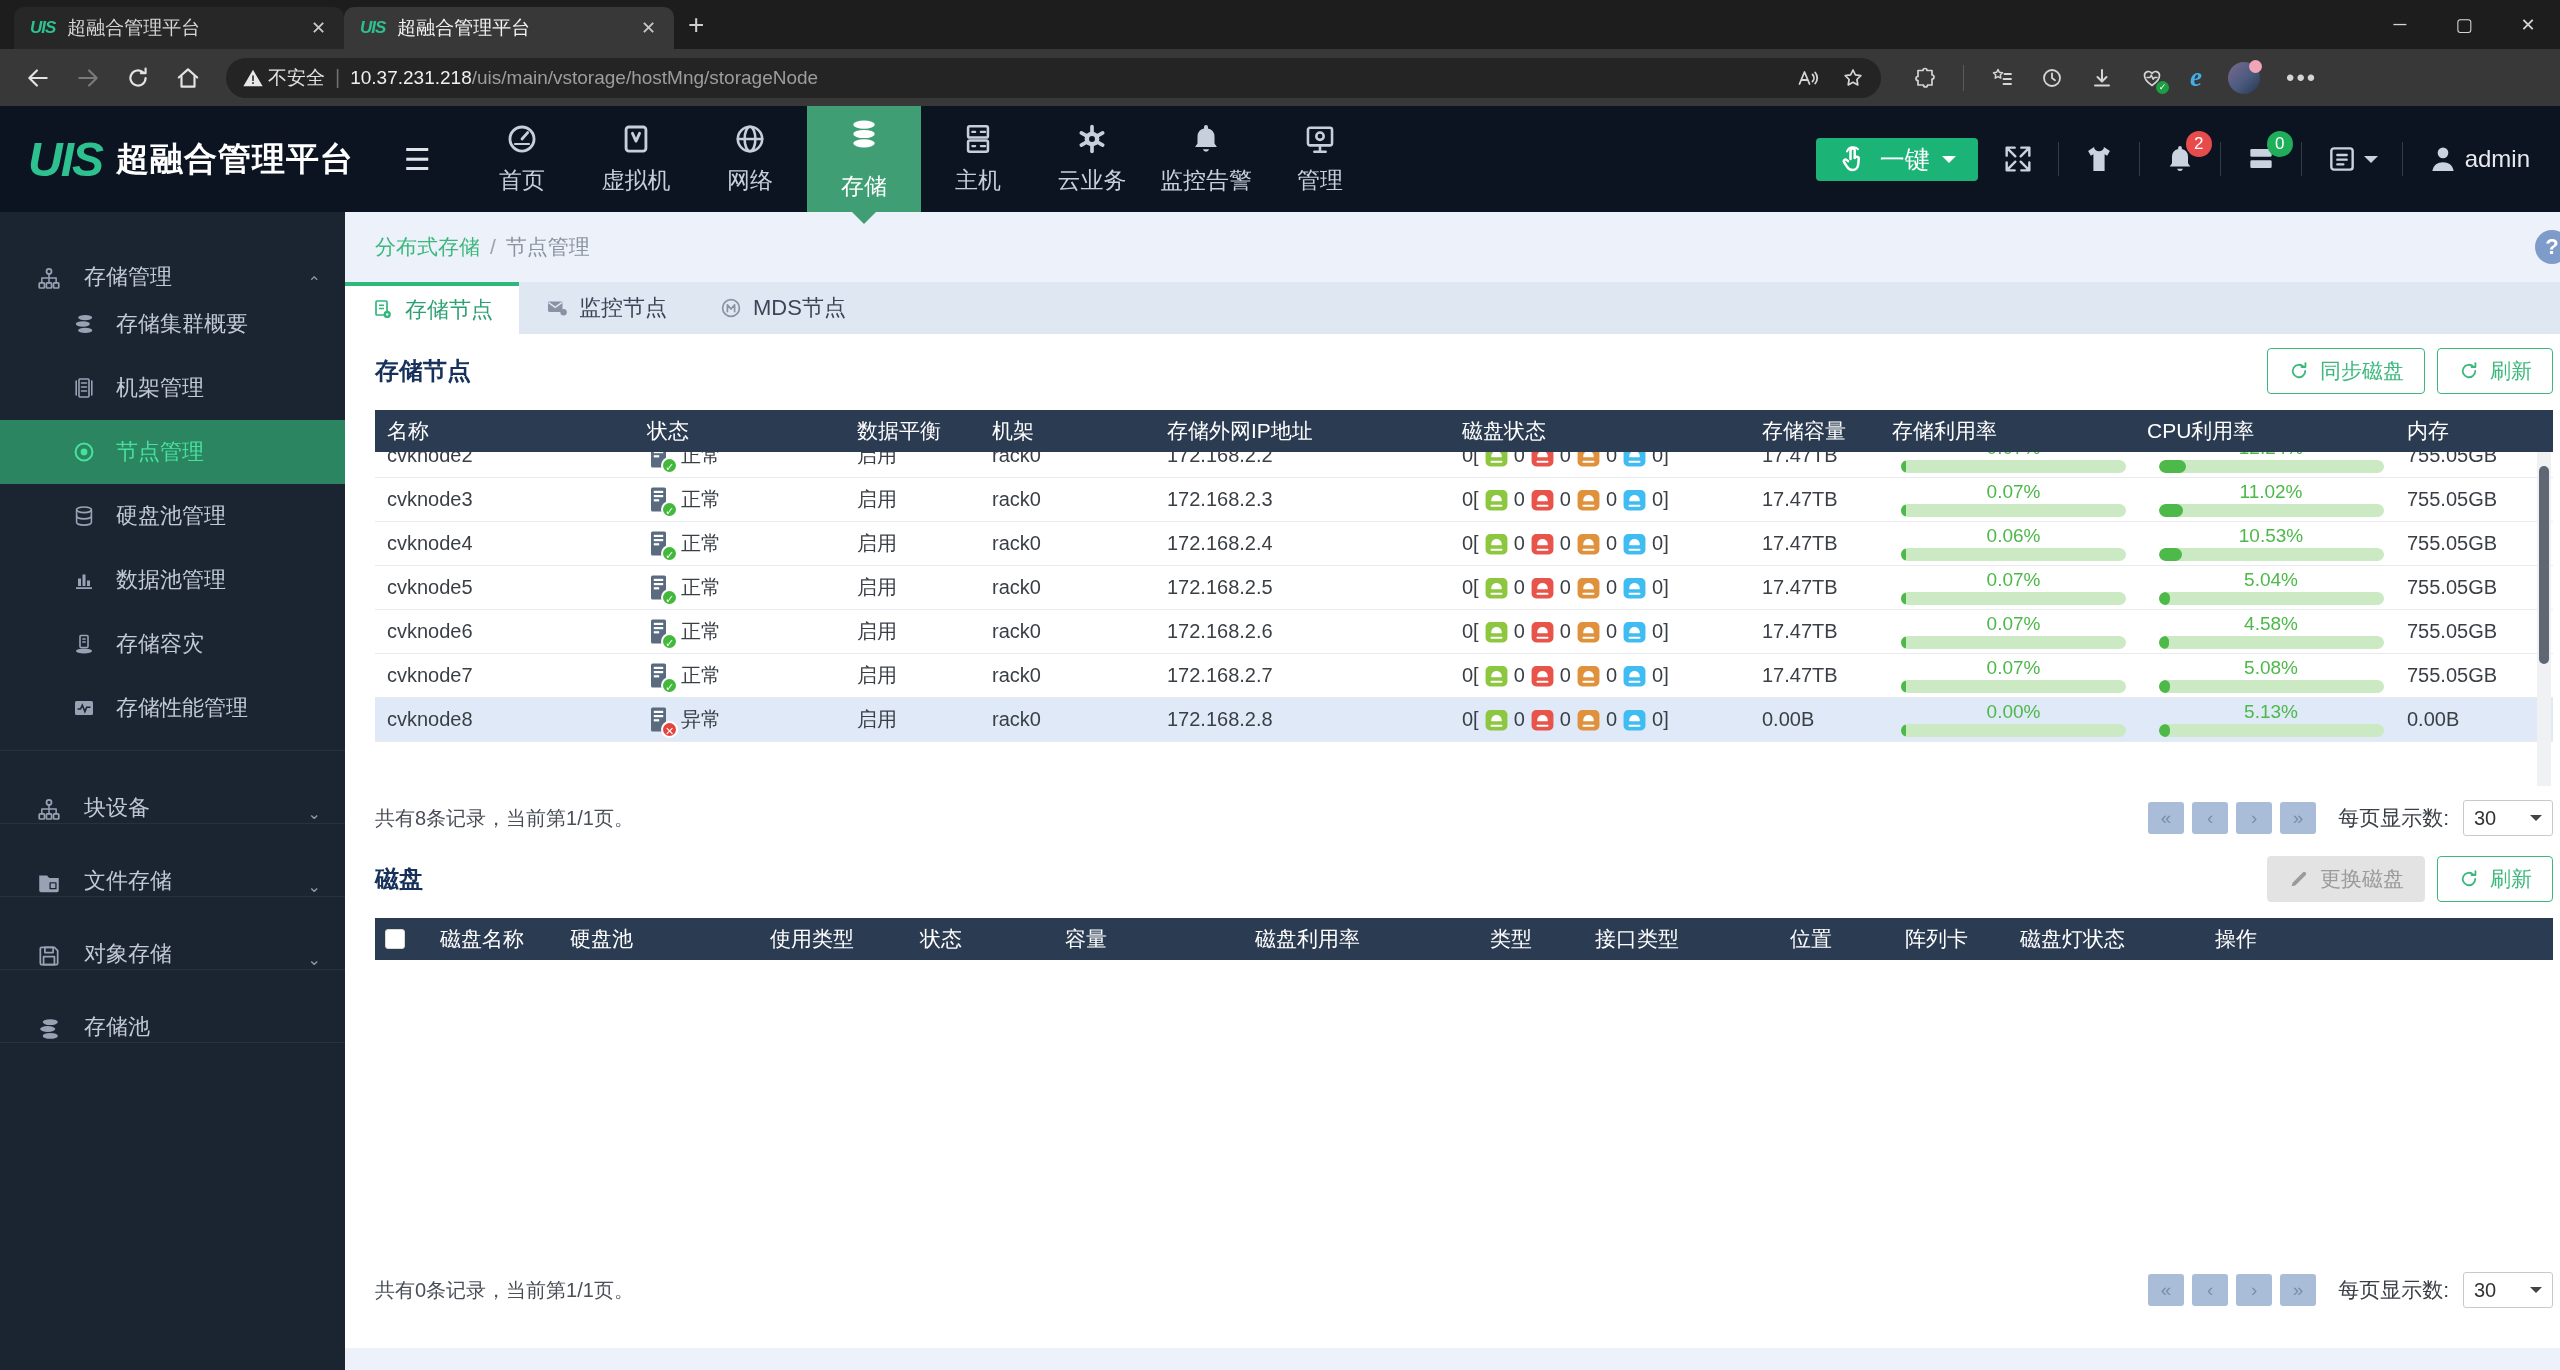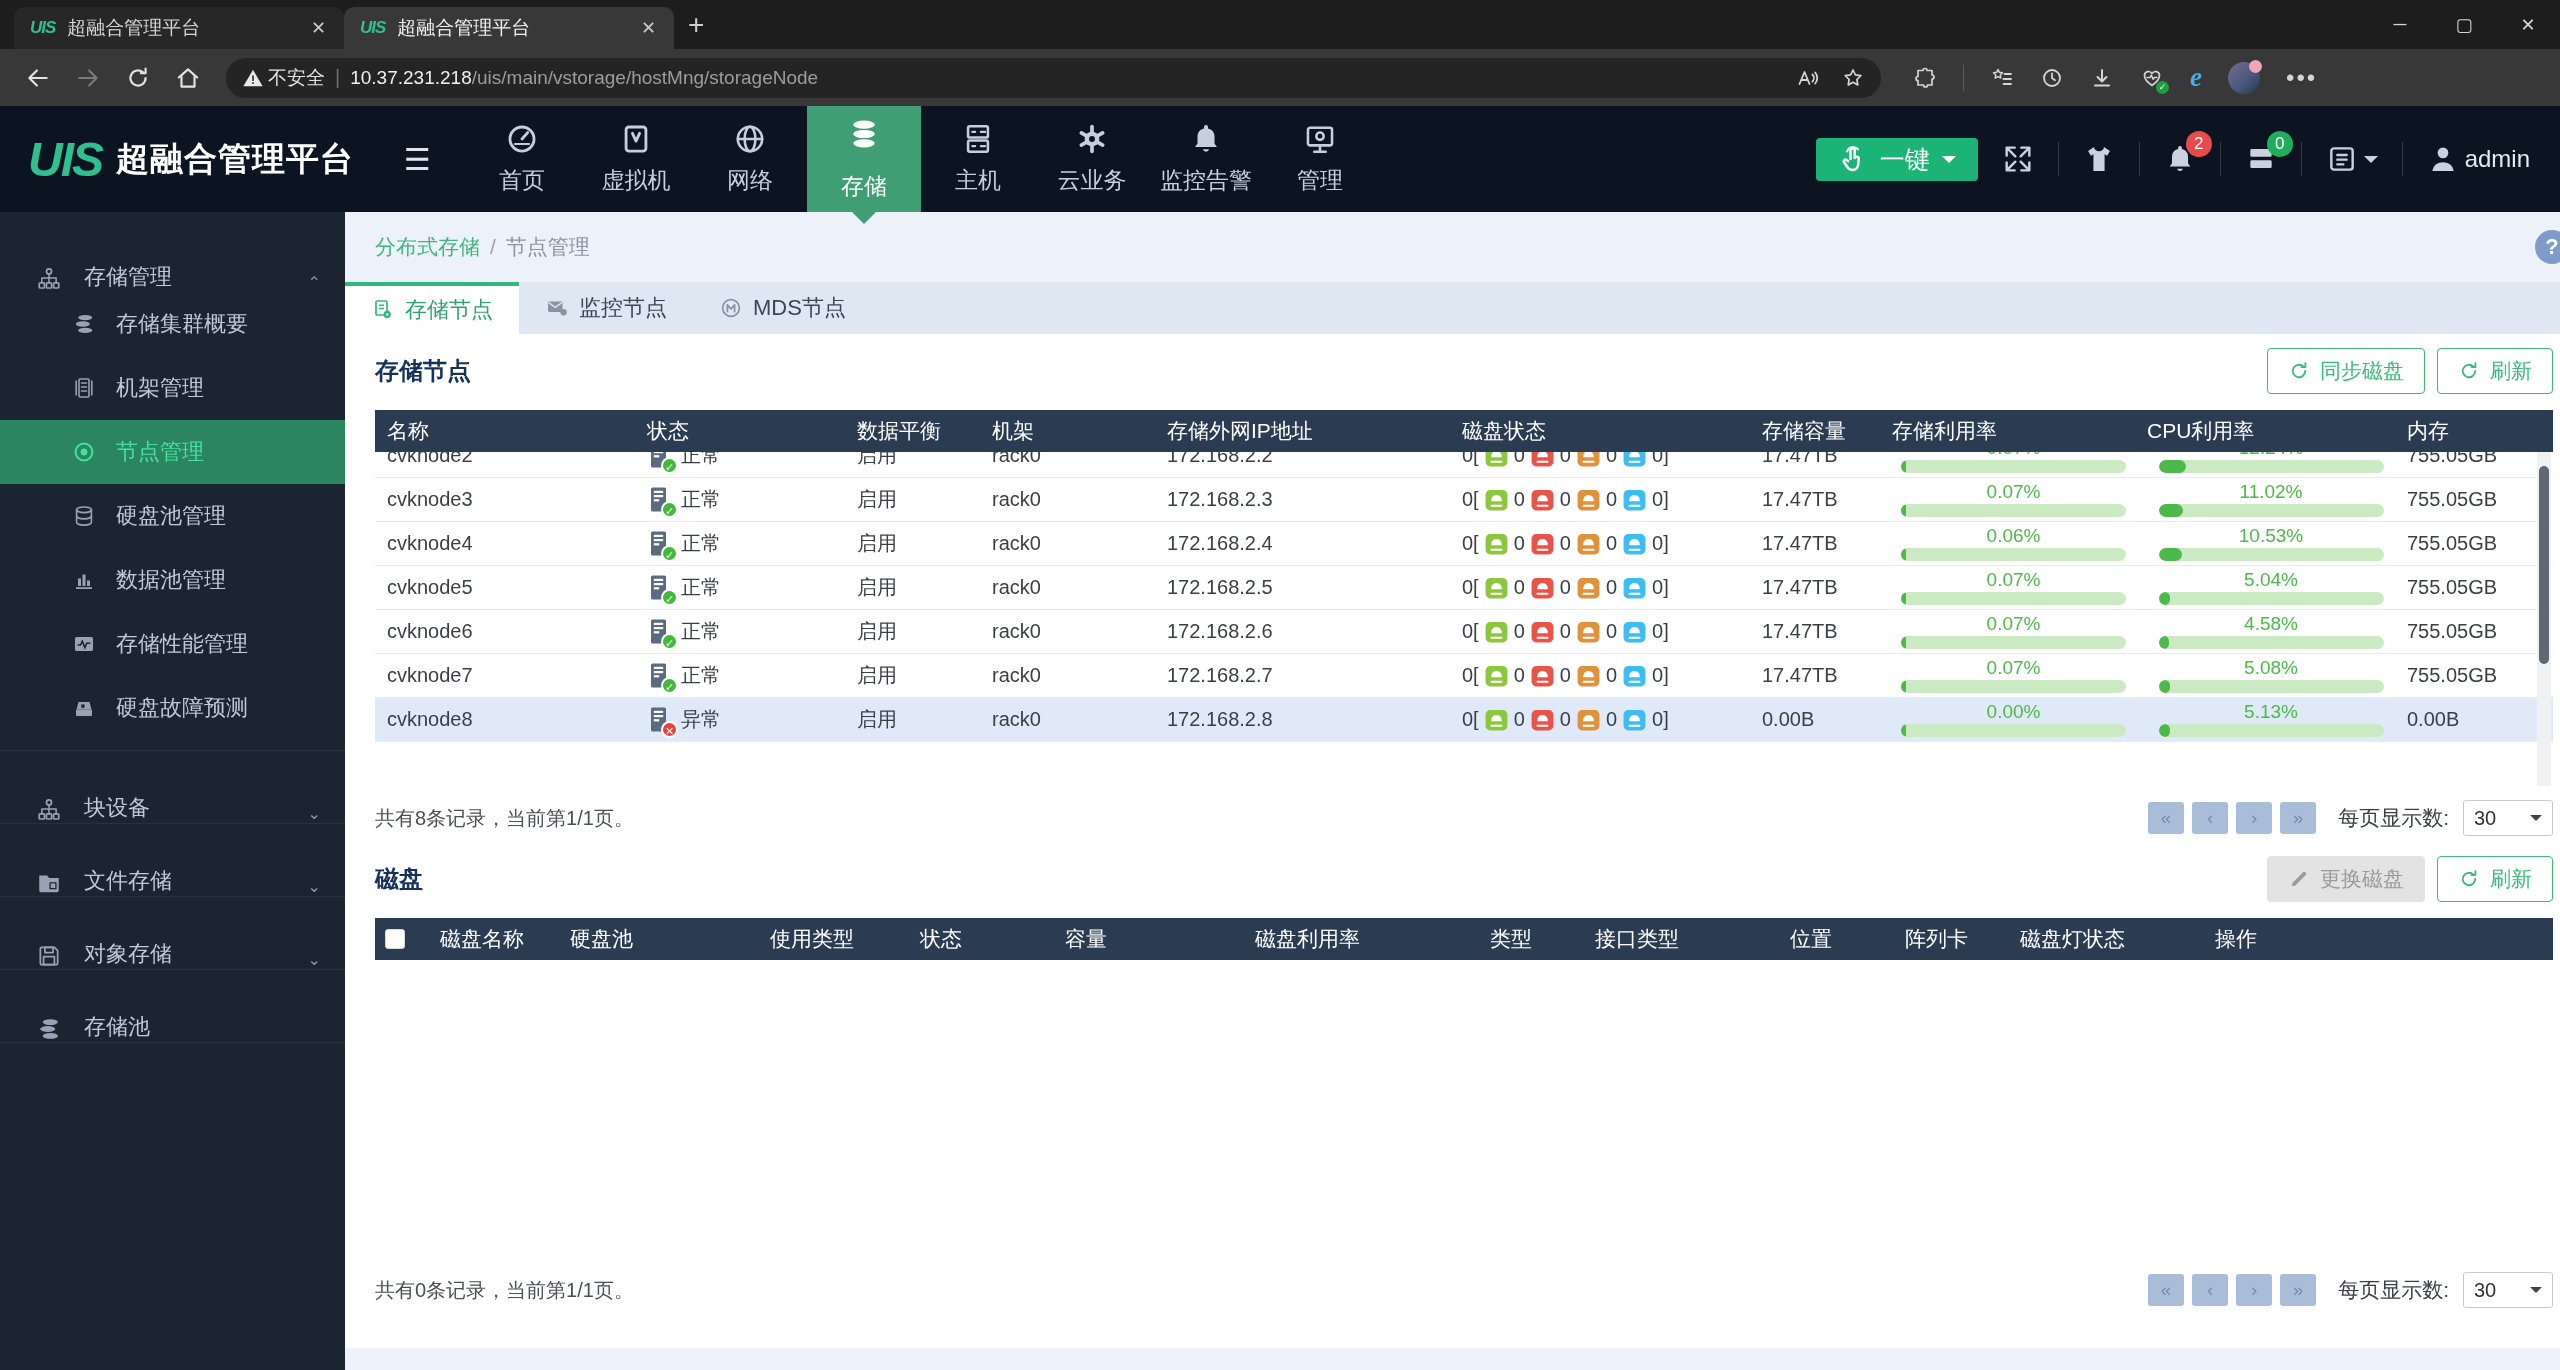--- a/index.html
+++ b/index.html
@@ -472,35 +472,35 @@
                 <rect x="6" y="10.5" width="3" height="7.5"></rect>
                 <rect x="10.5" y="6.5" width="3" height="11.5"></rect>
                 <rect x="15" y="12.5" width="3" height="5.5"></rect>
               </svg>
             </span>
             <span>数据池管理</span>
           </div>
           <div class="sitem">
             <span>
               <svg viewBox="0 0 24 24">
+                <rect x="8" y="3.5" width="8" height="12" rx="1" fill="none" stroke="currentColor" stroke-width="1.6"></rect>
+                <path d="M10.3 7h3.4M10.3 10h3.4" stroke="currentColor" stroke-width="1.4"></path>
+                <ellipse cx="12" cy="19" rx="8" ry="2.6" fill="currentColor"></ellipse>
+              </svg>
+            </span>
+            <span>存储容灾</span>
+          </div>
+          <div class="sitem">
+            <span>
+              <svg viewBox="0 0 24 24">
                 <rect x="3" y="5" width="18" height="14" rx="1.6" fill="currentColor"></rect>
                 <path d="M5.5 13h3l1.8-3.8 2.6 6.4 1.8-4.4h3.8" fill="none" stroke="#1B2531" stroke-width="1.6"></path>
               </svg>
             </span>
             <span>存储性能管理</span>
-          </div>
-          <div class="sitem">
-            <span>
-              <svg viewBox="0 0 24 24" fill="currentColor">
-                <path d="M4.5 13.5 6.5 6h11l2 7.5z"></path>
-                <rect x="4" y="13.5" width="16" height="6.5" rx="1"></rect>
-                <path d="M9.4 8.6l3 3M12.4 8.6l-3 3" stroke="#1B2531" stroke-width="1.5"></path>
-              </svg>
-            </span>
-            <span>硬盘故障预测</span>
           </div>
         </div>
       </div>
       <div class="sgroup">
         <div class="sgrow">
           <span>
             <svg viewBox="0 0 24 24" fill="none" stroke="currentColor" stroke-width="2" stroke-linecap="round" stroke-linejoin="round">
               <circle cx="12" cy="5" r="2.3" stroke-width="1.6"></circle>
               <rect x="3" y="15.5" width="4.8" height="4.8" rx="0.8" stroke-width="1.6"></rect>
               <rect x="9.6" y="15.5" width="4.8" height="4.8" rx="0.8" stroke-width="1.6"></rect>

